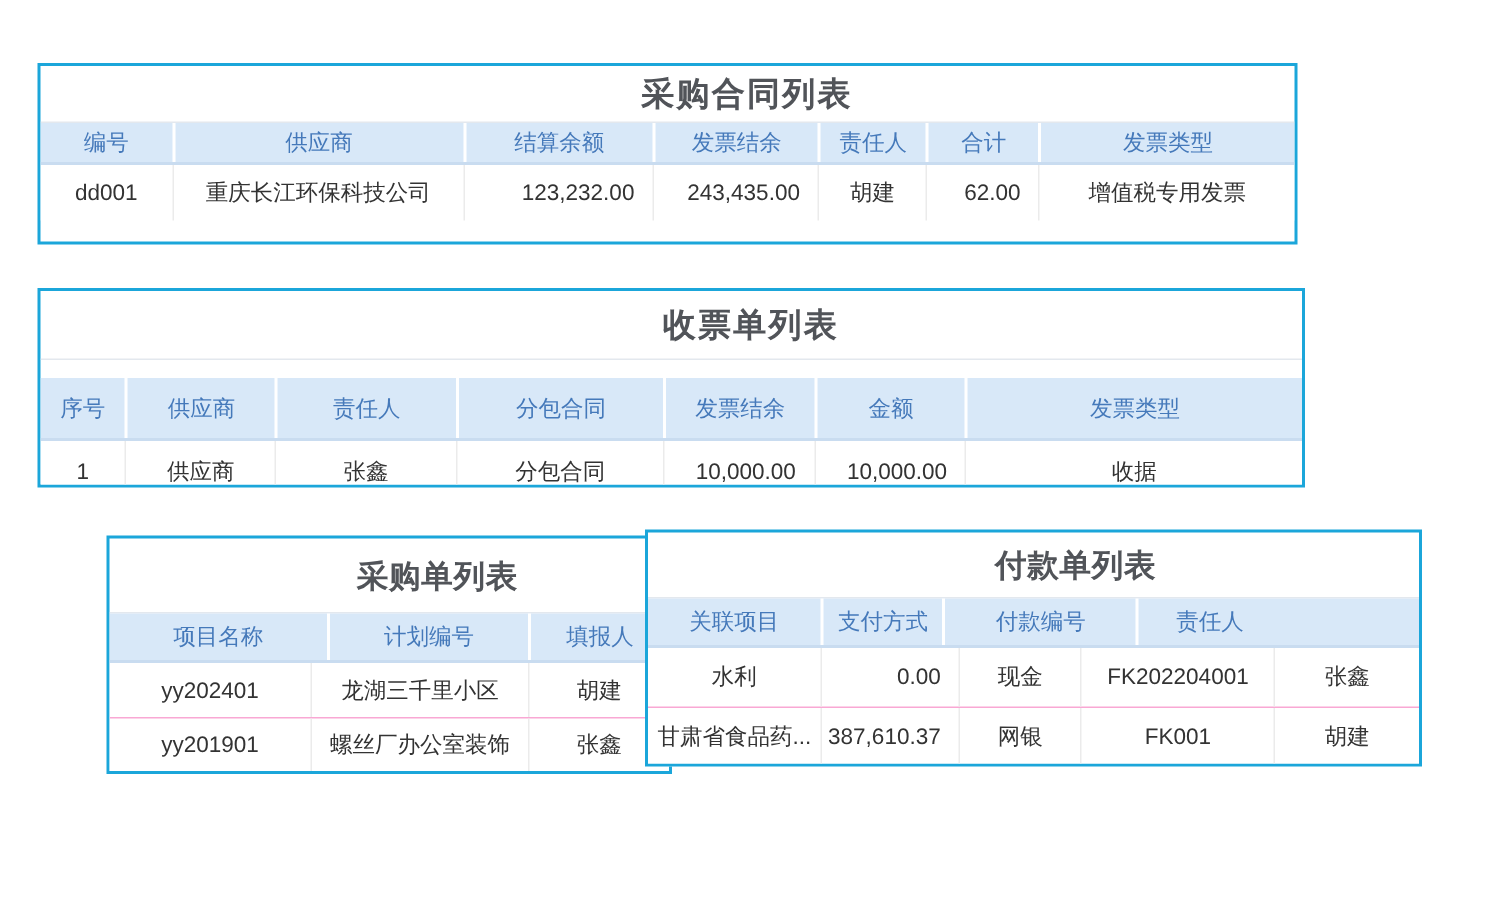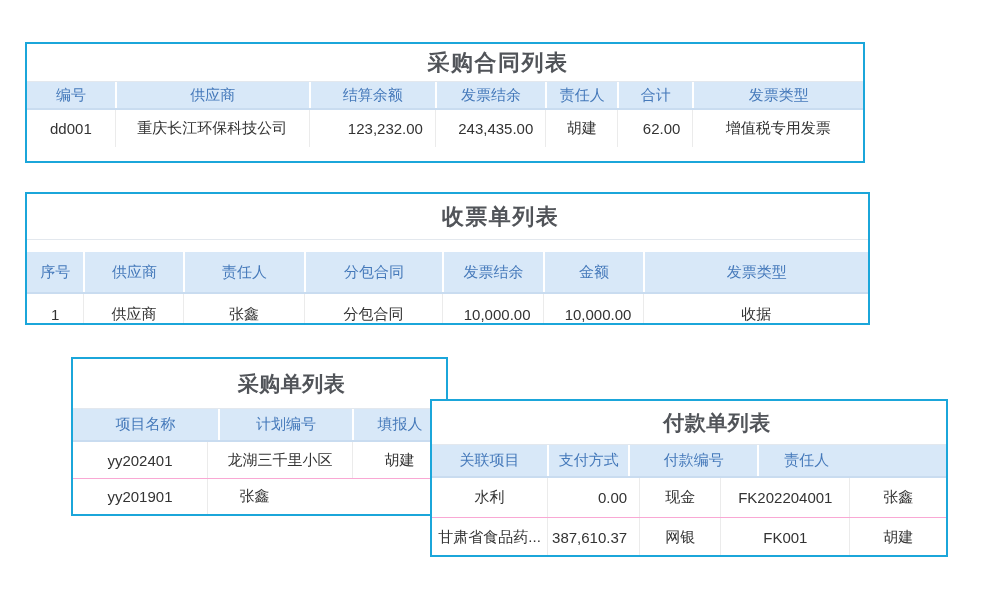--- a/index.html
+++ b/index.html
@@ -8,21 +8,21 @@
     font-family:"Liberation Sans","DejaVu Sans",sans-serif;
     -webkit-font-smoothing:antialiased;
   }
   .tbl{
     position:absolute;box-sizing:border-box;background:#fff;
     border:2px solid #1ba6da;overflow:hidden;
   }
   #t1{left:25px;top:42px;width:840px;height:121px;}
   #t2{left:25px;top:192px;width:845px;height:133px;}
   #t3{left:31px;top:357px;width:377px;height:159px;margin-left:40px;}
-  #t4{left:430px;top:353px;width:518px;height:158px;margin-top:46px;}
+  #t4{left:430px;top:353px;width:518px;height:158px;}
 
   .ttl{
     display:flex;align-items:center;justify-content:center;
     font-weight:bold;color:#515459;letter-spacing:1.5px;
     border-bottom:1px solid #e3e8ee;box-sizing:border-box;
   }
   #t1 .ttl{height:38px;font-size:22px;}
   #t2 .ttl{height:46px;font-size:22px;}
   #t3 .ttl{height:50px;font-size:21px;letter-spacing:.5px;}
   #t4 .ttl{height:44px;font-size:21px;letter-spacing:.5px;}
@@ -132,20 +132,21 @@
     <div class="cell c0">计划编号</div>
     <div class="cell c2">填报人</div>
   </div>
   <div class="row">
     <div class="cell c0">yy202401</div>
     <div class="cell c1">龙湖三千里小区</div>
     <div class="cell c2">胡建</div>
   </div>
   <div class="row">
     <div class="cell c0">yy201901</div>
+    <div class="cell c1">螺丝厂办公室装饰</div>
     <div class="cell c2">张鑫</div>
   </div>
 </div>
 
 <div id="t4" class="tbl">
   <div class="ttl">
     <span class="ttl-text">付款单列表</span>
   </div>
   <div class="hdr">
     <div class="cell c0">关联项目</div>

